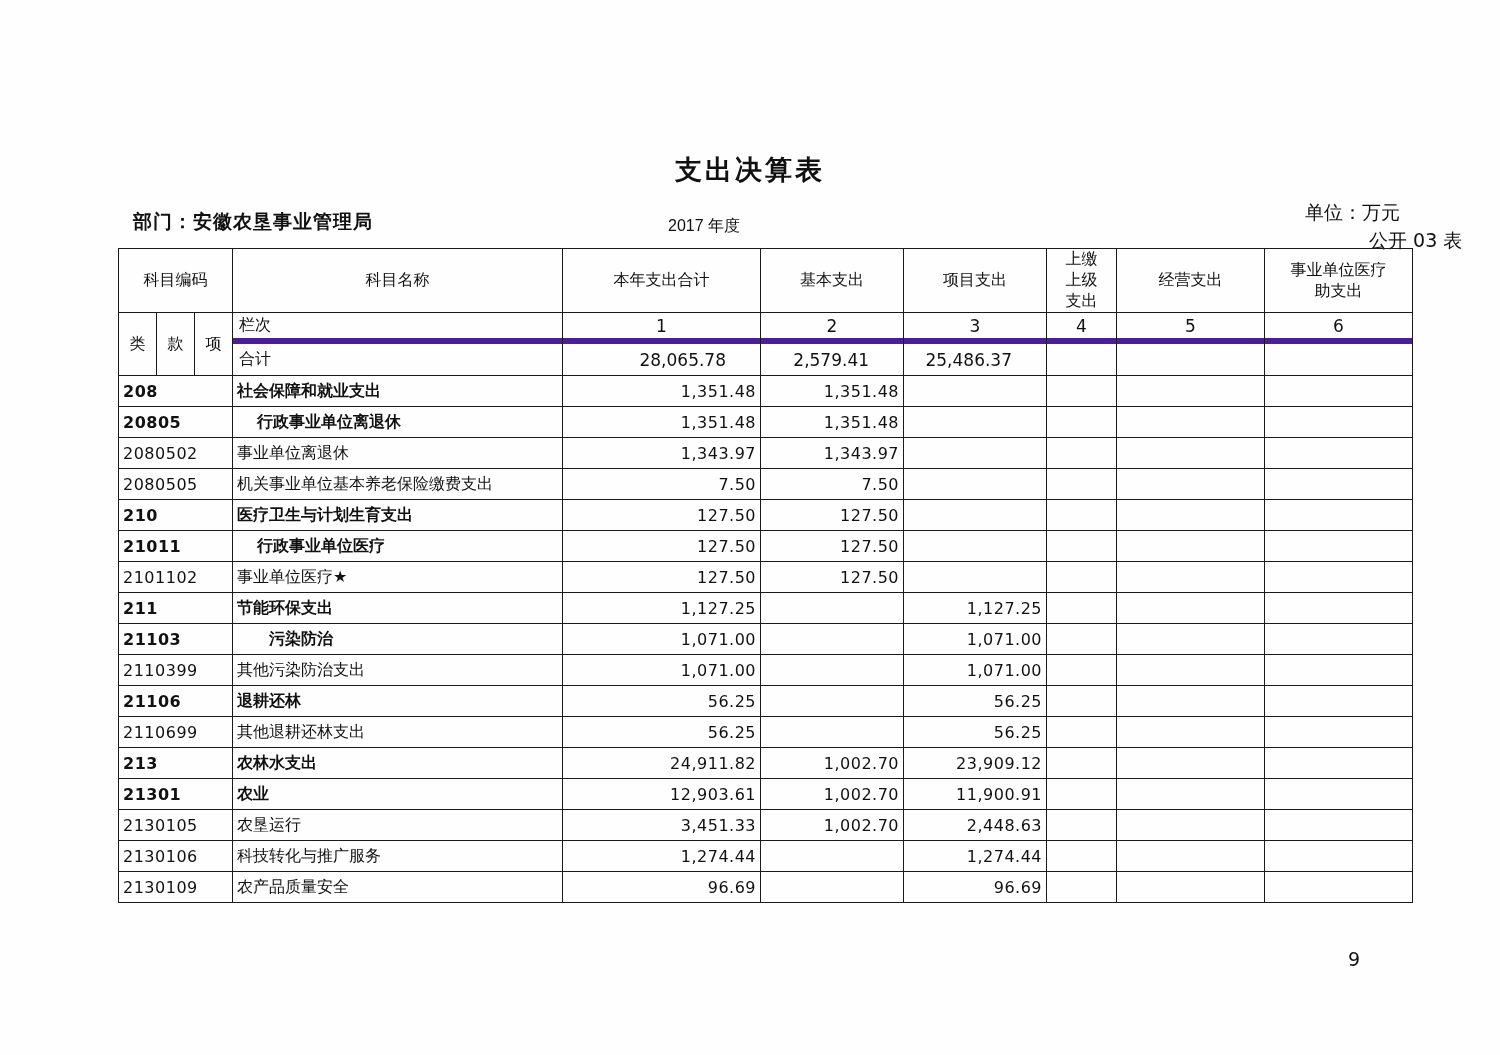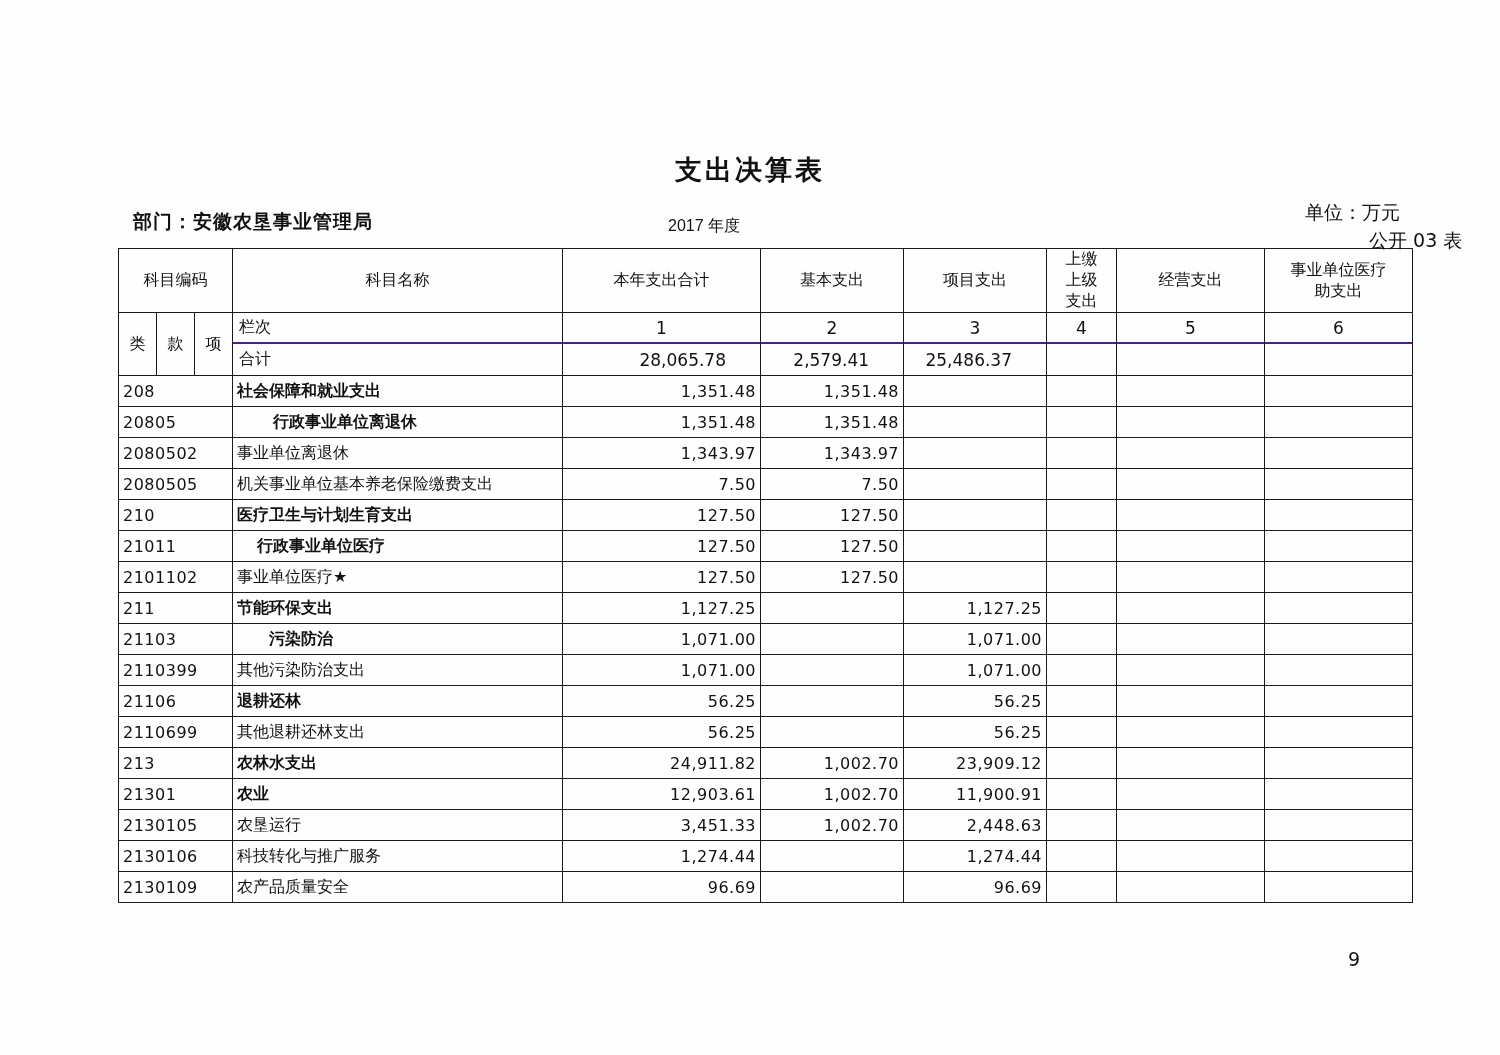--- a/index.html
+++ b/index.html
@@ -108,35 +108,35 @@
     padding-right: 34px;
     font-size: 17px;
     letter-spacing: 0.5px;
   }
   .code {
     text-align: left;
     padding-left: 10px;
     font-size: 17px;
     letter-spacing: 0.5px;
   }
-  .code-b { font-weight: normal; }
+  .code-b { font-weight: bold; }
   .nm {
     text-align: left;
     font-size: 17px;
   }
   .nm-b { font-weight: bold; padding-left: 10px; }
   .nm-2 { padding-left: 42px; }
   .split-cell { padding: 0 !important; height: 62px; }
   .split-cell > div {
     height: 31px;
     box-sizing: border-box;
     display: flex;
     align-items: center;
   }
-  .split-cell > div:first-child { border-bottom: 2px solid #4c1d95; }
+  .split-cell > div:first-child { border-bottom: 6px solid #4c1d95; }
   .split-num { justify-content: flex-end; padding-right: 34px; font-size: 17px; }
   .split-ctr { justify-content: center; font-size: 17px; }
   .split-left { justify-content: flex-start; padding-left: 6px; font-size: 16px; }
   .lei-group { text-align: center; font-size: 17px; }
 </style>
 </head>
 <body>
 
 <div class="page">
 
@@ -227,21 +227,21 @@
           <td class="nm nm-b">社会保障和就业支出</td>
           <td class="num">1,351.48</td>
           <td class="num">1,351.48</td>
           <td class="num"></td>
           <td class="num"></td>
           <td class="num"></td>
           <td class="num"></td>
         </tr>
         <tr>
           <td colspan="3" class="code code-b">20805</td>
-          <td class="nm nm-b" style="padding-left: 40px;">行政事业单位离退休</td>
+          <td class="nm nm-b" style="padding-left: 24px;">行政事业单位离退休</td>
           <td class="num">1,351.48</td>
           <td class="num">1,351.48</td>
           <td class="num"></td>
           <td class="num"></td>
           <td class="num"></td>
           <td class="num"></td>
         </tr>
         <tr>
           <td colspan="3" class="code">2080502</td>
           <td class="nm nm-2">事业单位离退休</td>

